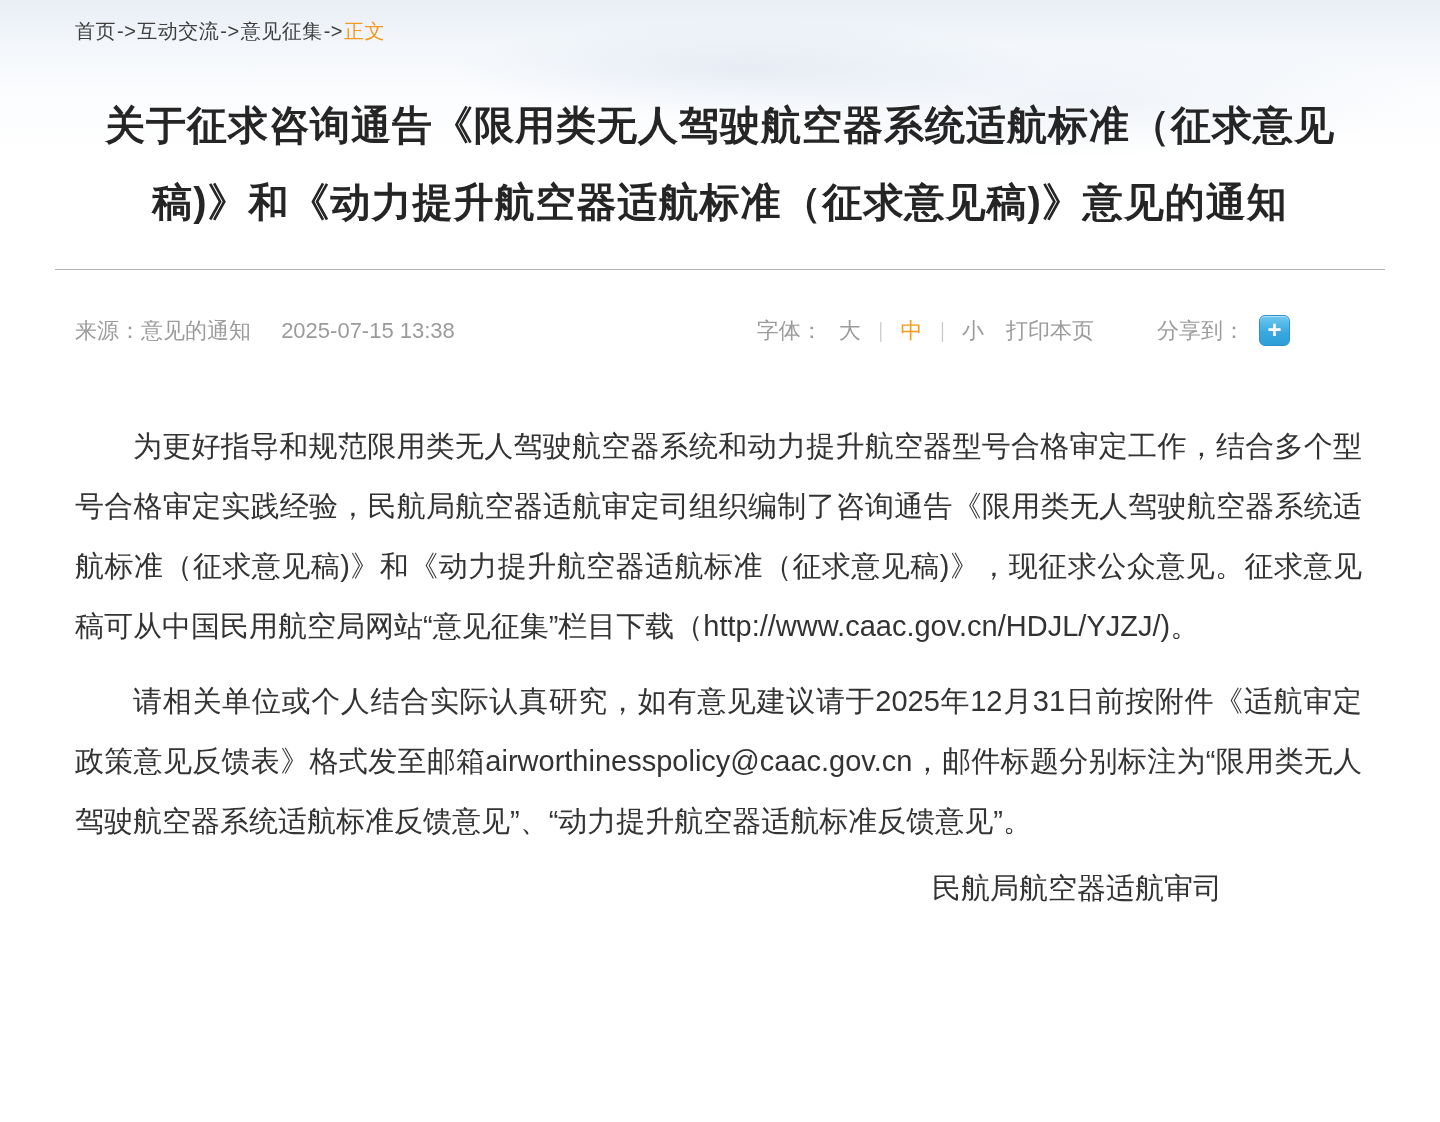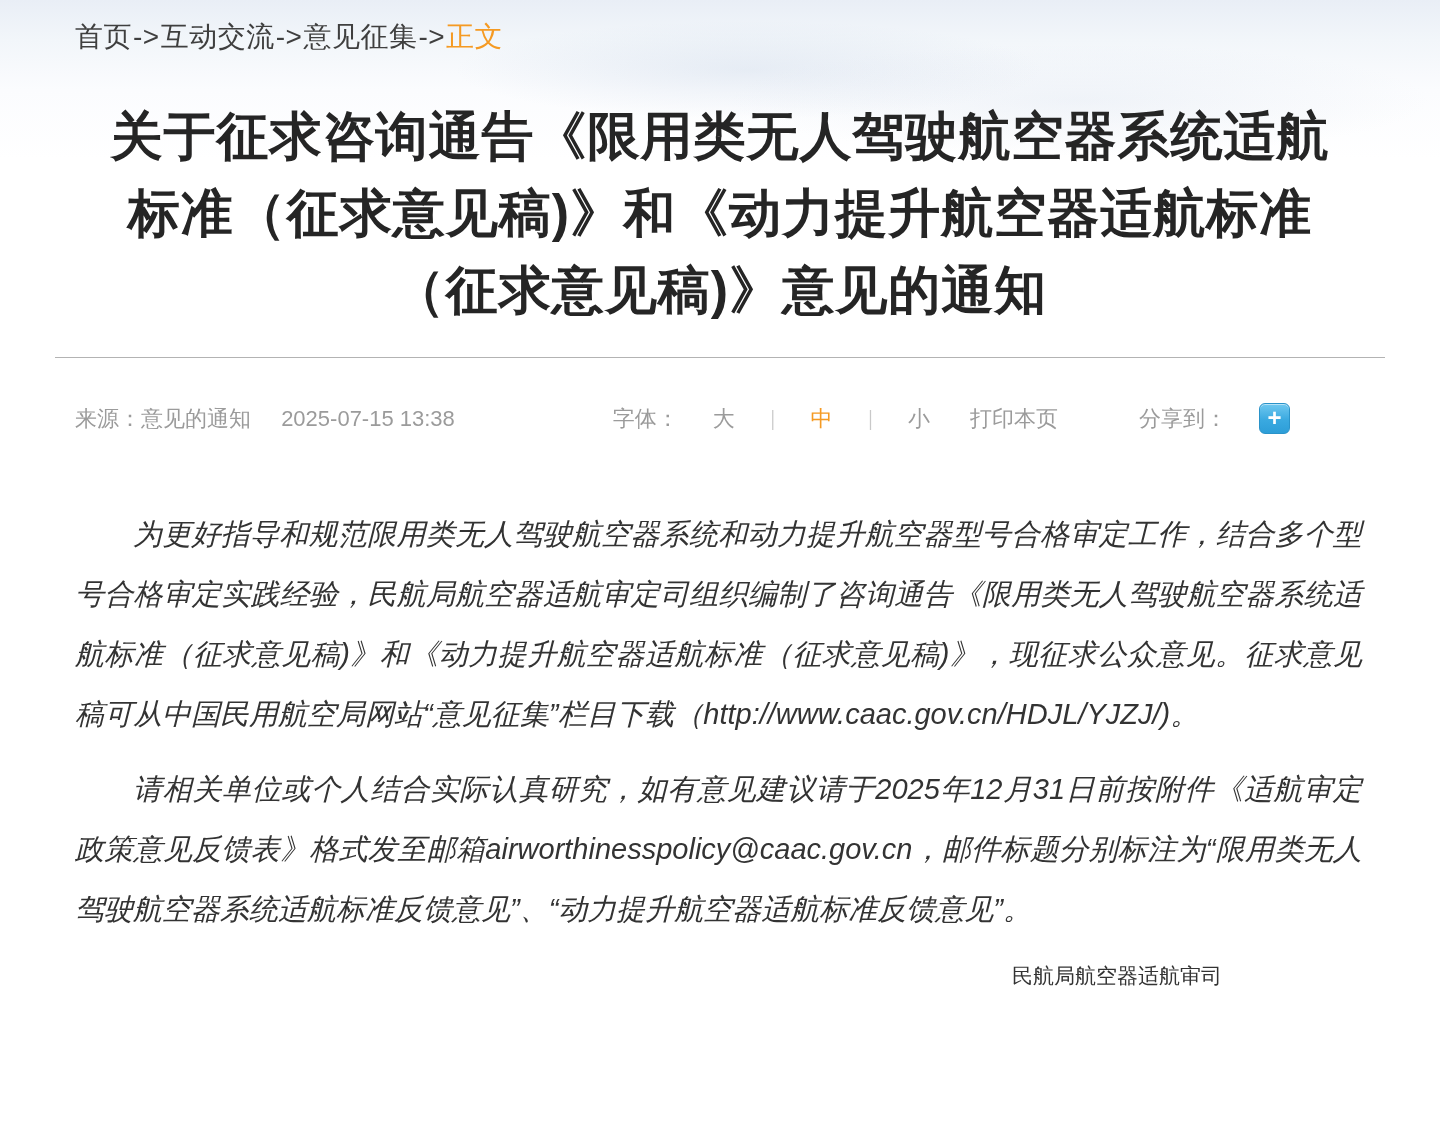--- a/index.html
+++ b/index.html
@@ -11,32 +11,32 @@
     background:
       radial-gradient(ellipse 420px 70px at 52% 70px, rgba(186,202,224,0.28), rgba(186,202,224,0) 70%),
       radial-gradient(ellipse 500px 80px at 75% 100px, rgba(196,210,228,0.22), rgba(196,210,228,0) 70%),
       linear-gradient(180deg, #e9eef6 0%, #f2f6fa 40px, #fbfcfe 90px, #ffffff 160px);
     overflow: hidden;
   }
 
   
   .breadcrumb {
     padding: 18px 8px 0 75px;
-    font-size: 28px;
+    font-size: 20px;
     color: #3f3f3f;
     letter-spacing: 0.5px;
   }
   .breadcrumb .crumb { cursor: pointer; }
   .breadcrumb .sep { color: #3f3f3f; margin: 0 1px; }
   .breadcrumb .current { color: #f59a23; font-weight: 500; }
 
   
   .article-title {
     margin: 42px 85px 0;
-    font-size: 52px;
+    font-size: 40px;
     line-height: 77px;
     font-weight: 700;
     text-align: center;
     color: #252525;
     letter-spacing: 1px;
   }
 
   
   .title-divider {
     border: none;
@@ -47,21 +47,21 @@
   
   .meta-row {
     display: flex;
     justify-content: space-between;
     align-items: center;
     margin: 45px 150px 0 75px;
     font-size: 22px;
     color: #9b9b9b;
   }
   .meta-left .meta-source { margin-right: 24px; }
-  .meta-right { display: flex; align-items: center; gap: 18px; }
+  .meta-right { display: flex; align-items: center; }
   .meta-right .font-label { margin-right: 6px; }
   .meta-right .font-opt { cursor: pointer; margin: 0 10px; color: #9b9b9b; }
   .meta-right .font-opt.active { color: #f59a23; }
   .meta-right .vsep { color: #c9c9c9; font-size: 20px; }
   .meta-right .print-link { cursor: pointer; margin-left: 12px; }
   .meta-right .share-label { margin-left: 63px; margin-right: 14px; }
   .share-btn {
     width: 31px; height: 31px;
     border-radius: 6px;
     background: linear-gradient(180deg, #6fc8f0 0%, #3aa9e0 55%, #2d9ed8 100%);
@@ -82,26 +82,25 @@
   .article-body {
     margin: 70px 78px 0 75px;
     font-size: 29px;
     line-height: 60px;
     color: #333333;
     text-align: justify;
   }
   .article-body p {
     margin: 0 0 15px 0;
     text-indent: 2em;
-    font-style: italic;
   }
 
   .signature {
     margin: 10px 140px 0 0;
-    font-size: 21px;
+    font-size: 29px;
     line-height: 44px;
     color: #333333;
     text-align: right;
   }
 </style>
 </head>
 <body>
 
 <div class="breadcrumb">
   <span class="crumb">首页</span><span class="sep">-&gt;</span><span class="crumb">互动交流</span><span class="sep">-&gt;</span><span class="crumb">意见征集</span><span class="sep">-&gt;</span><span class="current">正文</span>

